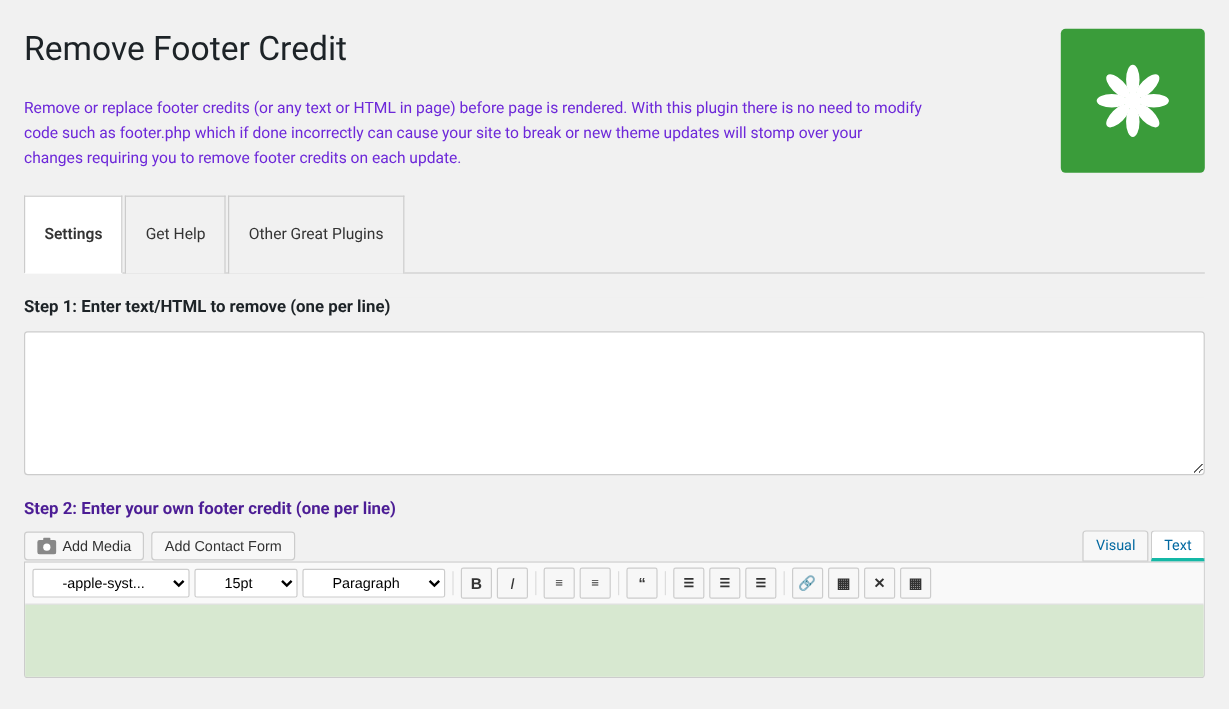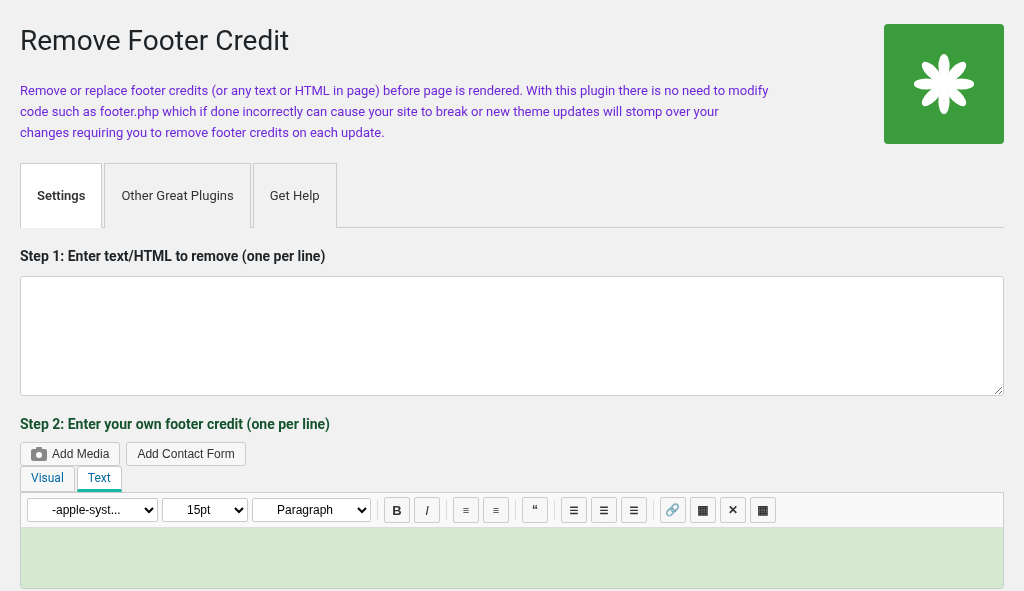--- a/index.html
+++ b/index.html
@@ -94,29 +94,28 @@
       resize: vertical;
       padding: 8px;
       font-size: 13px;
       outline: none;
       margin-bottom: 20px;
       display: block;
     }
     .step2-label {
       font-size: 14px;
       font-weight: 700;
-      color: #14532d;
+      color: #4c1d95;
       margin-bottom: 10px;
     }
     .editor-toolbar-top {
       display: flex;
       justify-content: space-between;
-      align-items: flex-start;
+      align-items: center;
       margin-bottom: 0;
-      flex-direction: column;
     }
     .editor-buttons-left {
       display: flex;
       gap: 6px;
     }
     .editor-btn {
       padding: 4px 10px;
       border: 1px solid #ccc;
       background: #f7f7f7;
       border-radius: 3px;
@@ -219,24 +218,24 @@
         </g>
       </svg>
     </div>
   </div>
 
   <div class="tabs-row">
     <div class="tab active">
       <span>Settings</span>
     </div>
     <div class="tab">
+      <span>Get Help</span>
+    </div>
+    <div class="tab">
       <span>Other Great Plugins</span>
-    </div>
-    <div class="tab">
-      <span>Get Help</span>
     </div>
   </div>
 
   <div class="content-area">
 
     <div class="step-label">Step 1: Enter text/HTML to remove (one per line)</div>
     <textarea class="text-remove-area" style=""></textarea>
 
     <div class="step2-label">Step 2: Enter your own footer credit (one per line)</div>
 

